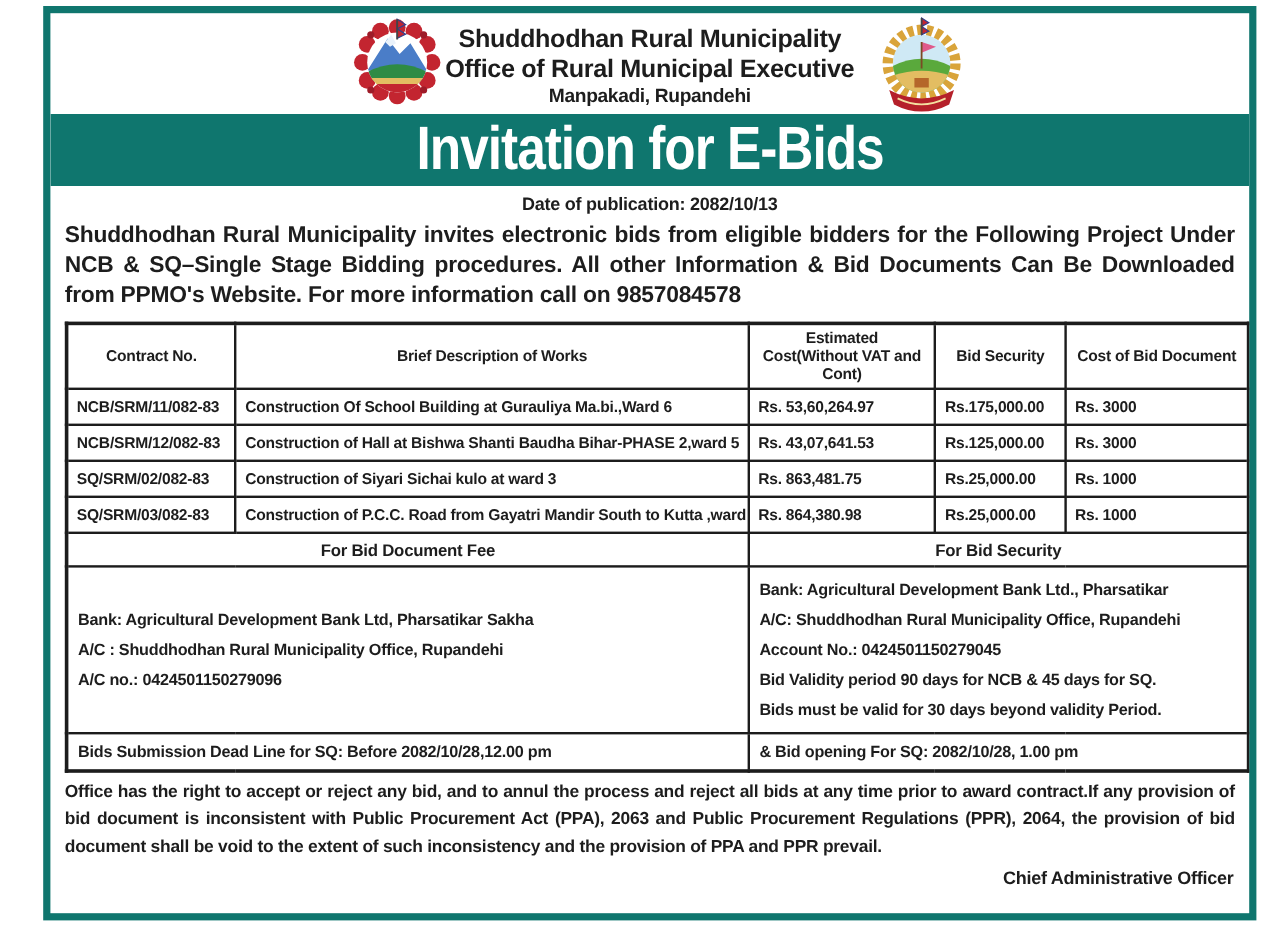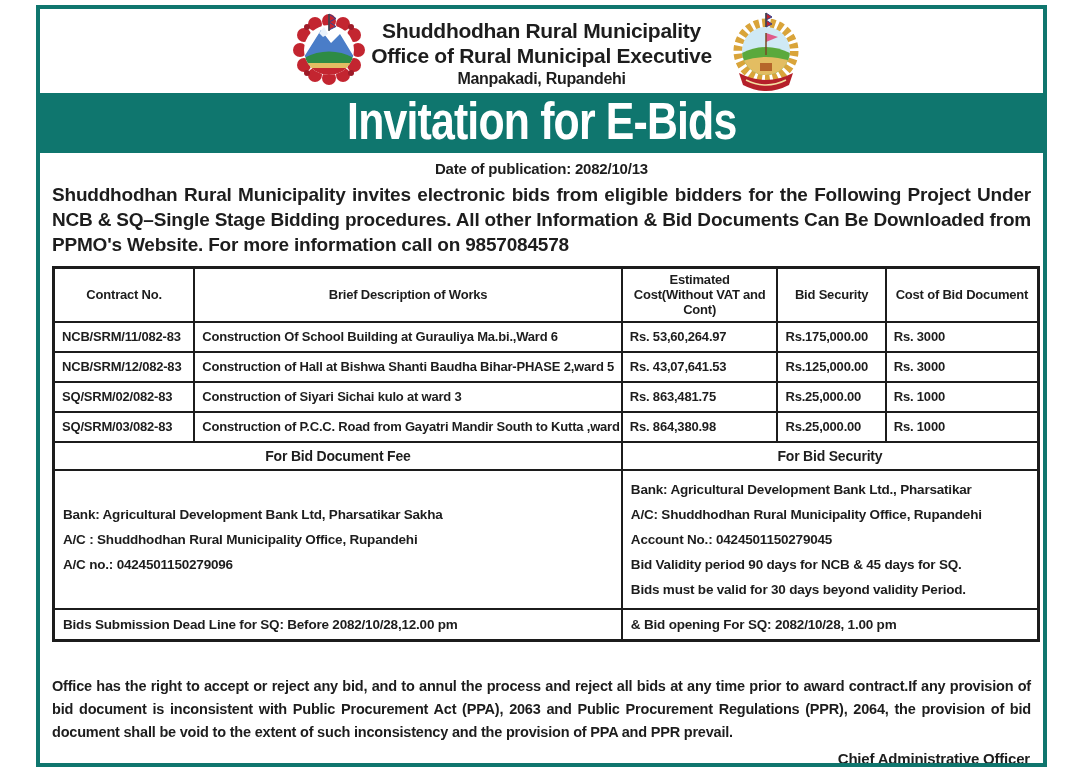--- a/index.html
+++ b/index.html
@@ -7,21 +7,21 @@
     margin: 0; padding: 0;
     width: 1072px; height: 784px;
     background: #ffffff;
     font-family: "Liberation Sans", sans-serif;
     color: #1d1d1d;
   }
   .sheet {
     position: absolute;
     left: 36px; top: 5px;
     width: 1011px; height: 762px;
-    border: 4px solid #0f766e;
+    border: 6px solid #0f766e;
     background: #fff;
     overflow: hidden;
   }
   
   .masthead { position: relative; height: 84px; }
   .masthead-titles {
     text-align: center;
     padding-top: 9px;
     font-weight: bold;
     letter-spacing: -0.3px;
@@ -110,21 +110,20 @@
     white-space: nowrap;
     vertical-align: middle;
   }
   
   .disclaimer {
     padding: 5px 12px 0 12px;
     font-size: 14.5px; font-weight: bold;
     letter-spacing: -0.2px;
     text-align: justify;
     line-height: 23px;
-    margin-top: 28px;
   }
   .signature {
     text-align: right;
     font-size: 15px; font-weight: bold;
     letter-spacing: -0.2px;
     padding: 6px 13px 0 0;
   }
 </style>
 </head>
 <body>

